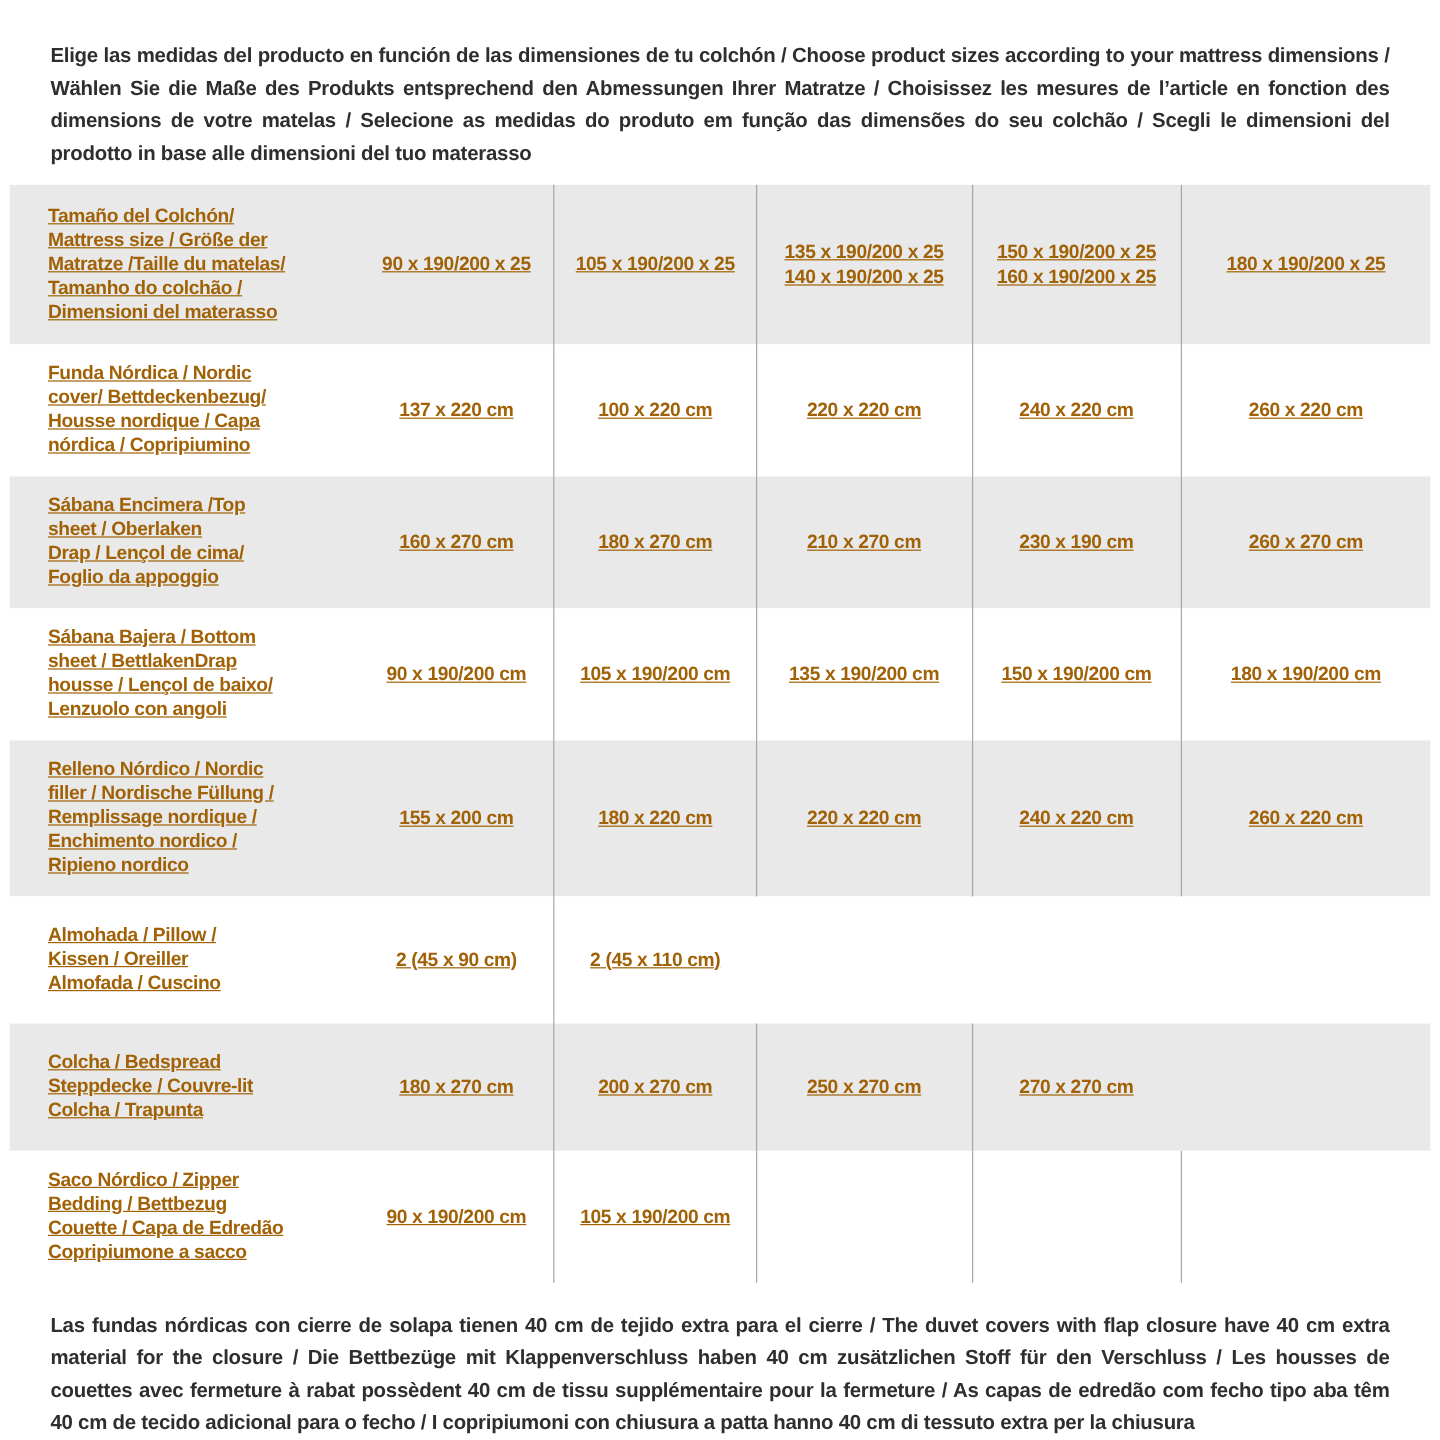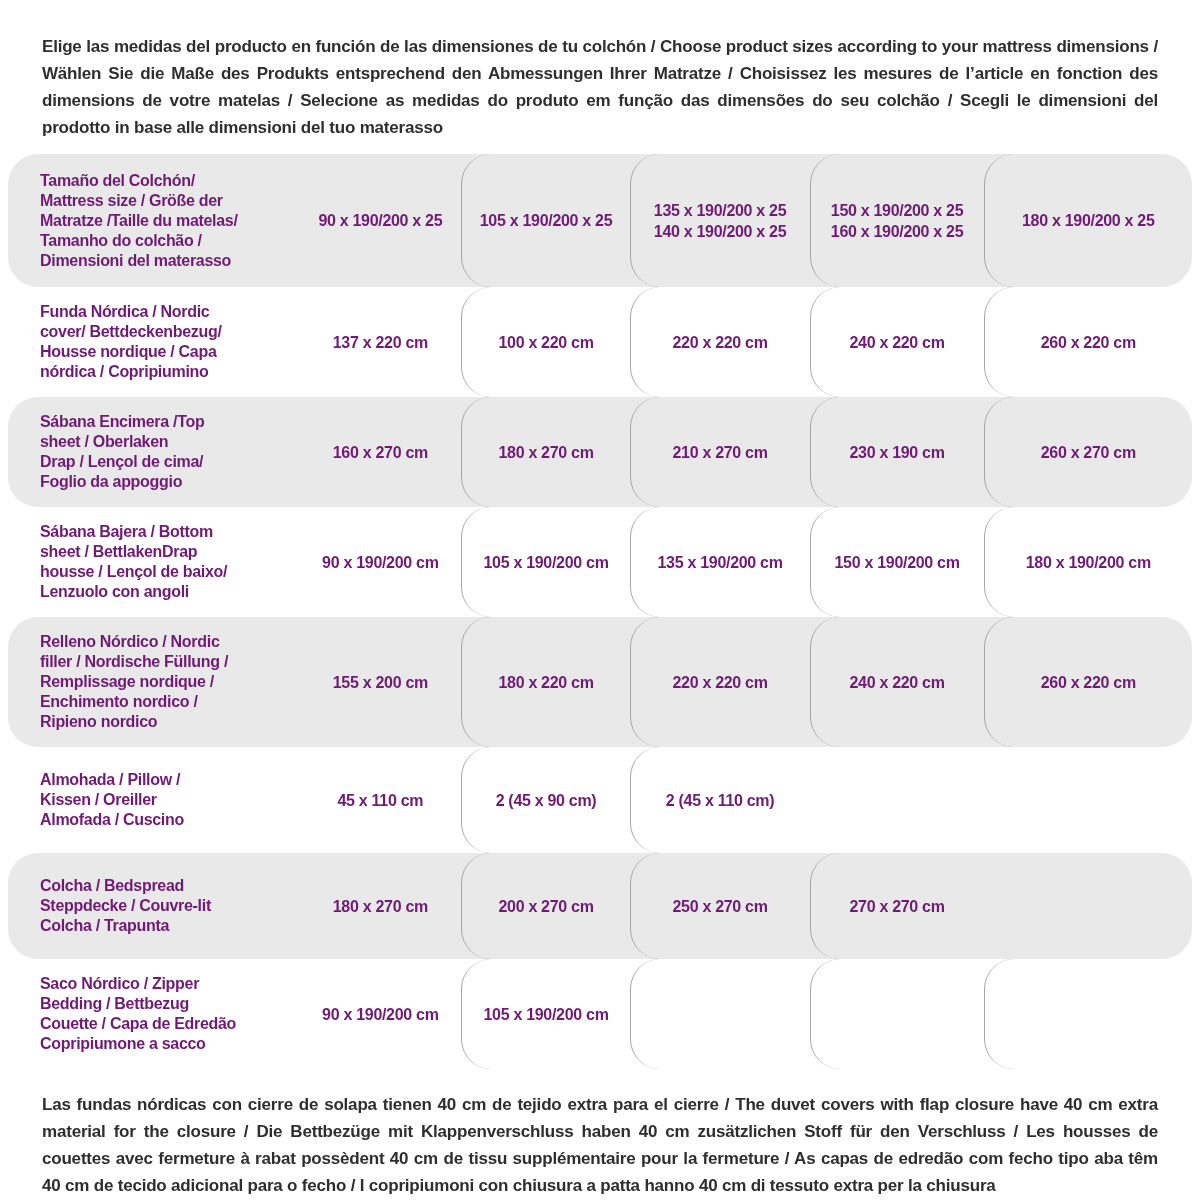--- a/index.html
+++ b/index.html
@@ -1,36 +1,37 @@
 <!DOCTYPE html>
 <html><head>
 <meta charset="utf-8">
 <style>
-  * { margin: 0; padding: 0; box-sizing: border-box; border-radius: 30px; }
+  * { margin: 0; padding: 0; box-sizing: border-box; }
   html, body {
     width: 1200px; height: 1200px;
     background: #ffffff;
     font-family: "Liberation Sans", "DejaVu Sans", sans-serif;
     overflow: hidden;
   }
   .page { padding-top: 33px; }
 
   .intro, .footnote {
     margin: 0 42px;
     font-size: 17px;
     font-weight: bold;
     line-height: 27px;
     letter-spacing: -0.2px;
     color: #2e2e2e;
     text-align: justify;
   }
 
   .size-table {
     margin: 13px 8px 0 8px;
-    color: #701a75;
+    color: #a16207;
+    text-decoration: underline;
   }
   .trow {
     display: grid;
     grid-template-columns: 24.6% 13.7% 14.2% 15.2% 14.7% 17.6%;
     min-height: 106px;
     background: #ffffff;
   }
   .trow:nth-child(odd) { background: #e9e9e9; }
   .trow.header { min-height: 133px; }
 
@@ -129,21 +130,20 @@
       <div class="cell value">180 x 220 cm</div>
       <div class="cell value">220 x 220 cm</div>
       <div class="cell value">240 x 220 cm</div>
       <div class="cell value">260 x 220 cm</div>
     </div>
 
     <div class="trow">
       <div class="cell label">Almohada  / Pillow /
 Kissen / Oreiller
 Almofada / Cuscino</div>
-      <div class="cell value">45 x 110 cm</div>
       <div class="cell value">2 (45 x 90 cm)</div>
       <div class="cell value">2 (45 x 110 cm)</div>
     </div>
 
     <div class="trow">
       <div class="cell label">Colcha / Bedspread
 Steppdecke / Couvre-lit
 Colcha / Trapunta</div>
       <div class="cell value">180 x 270 cm</div>
       <div class="cell value">200 x 270 cm</div>

